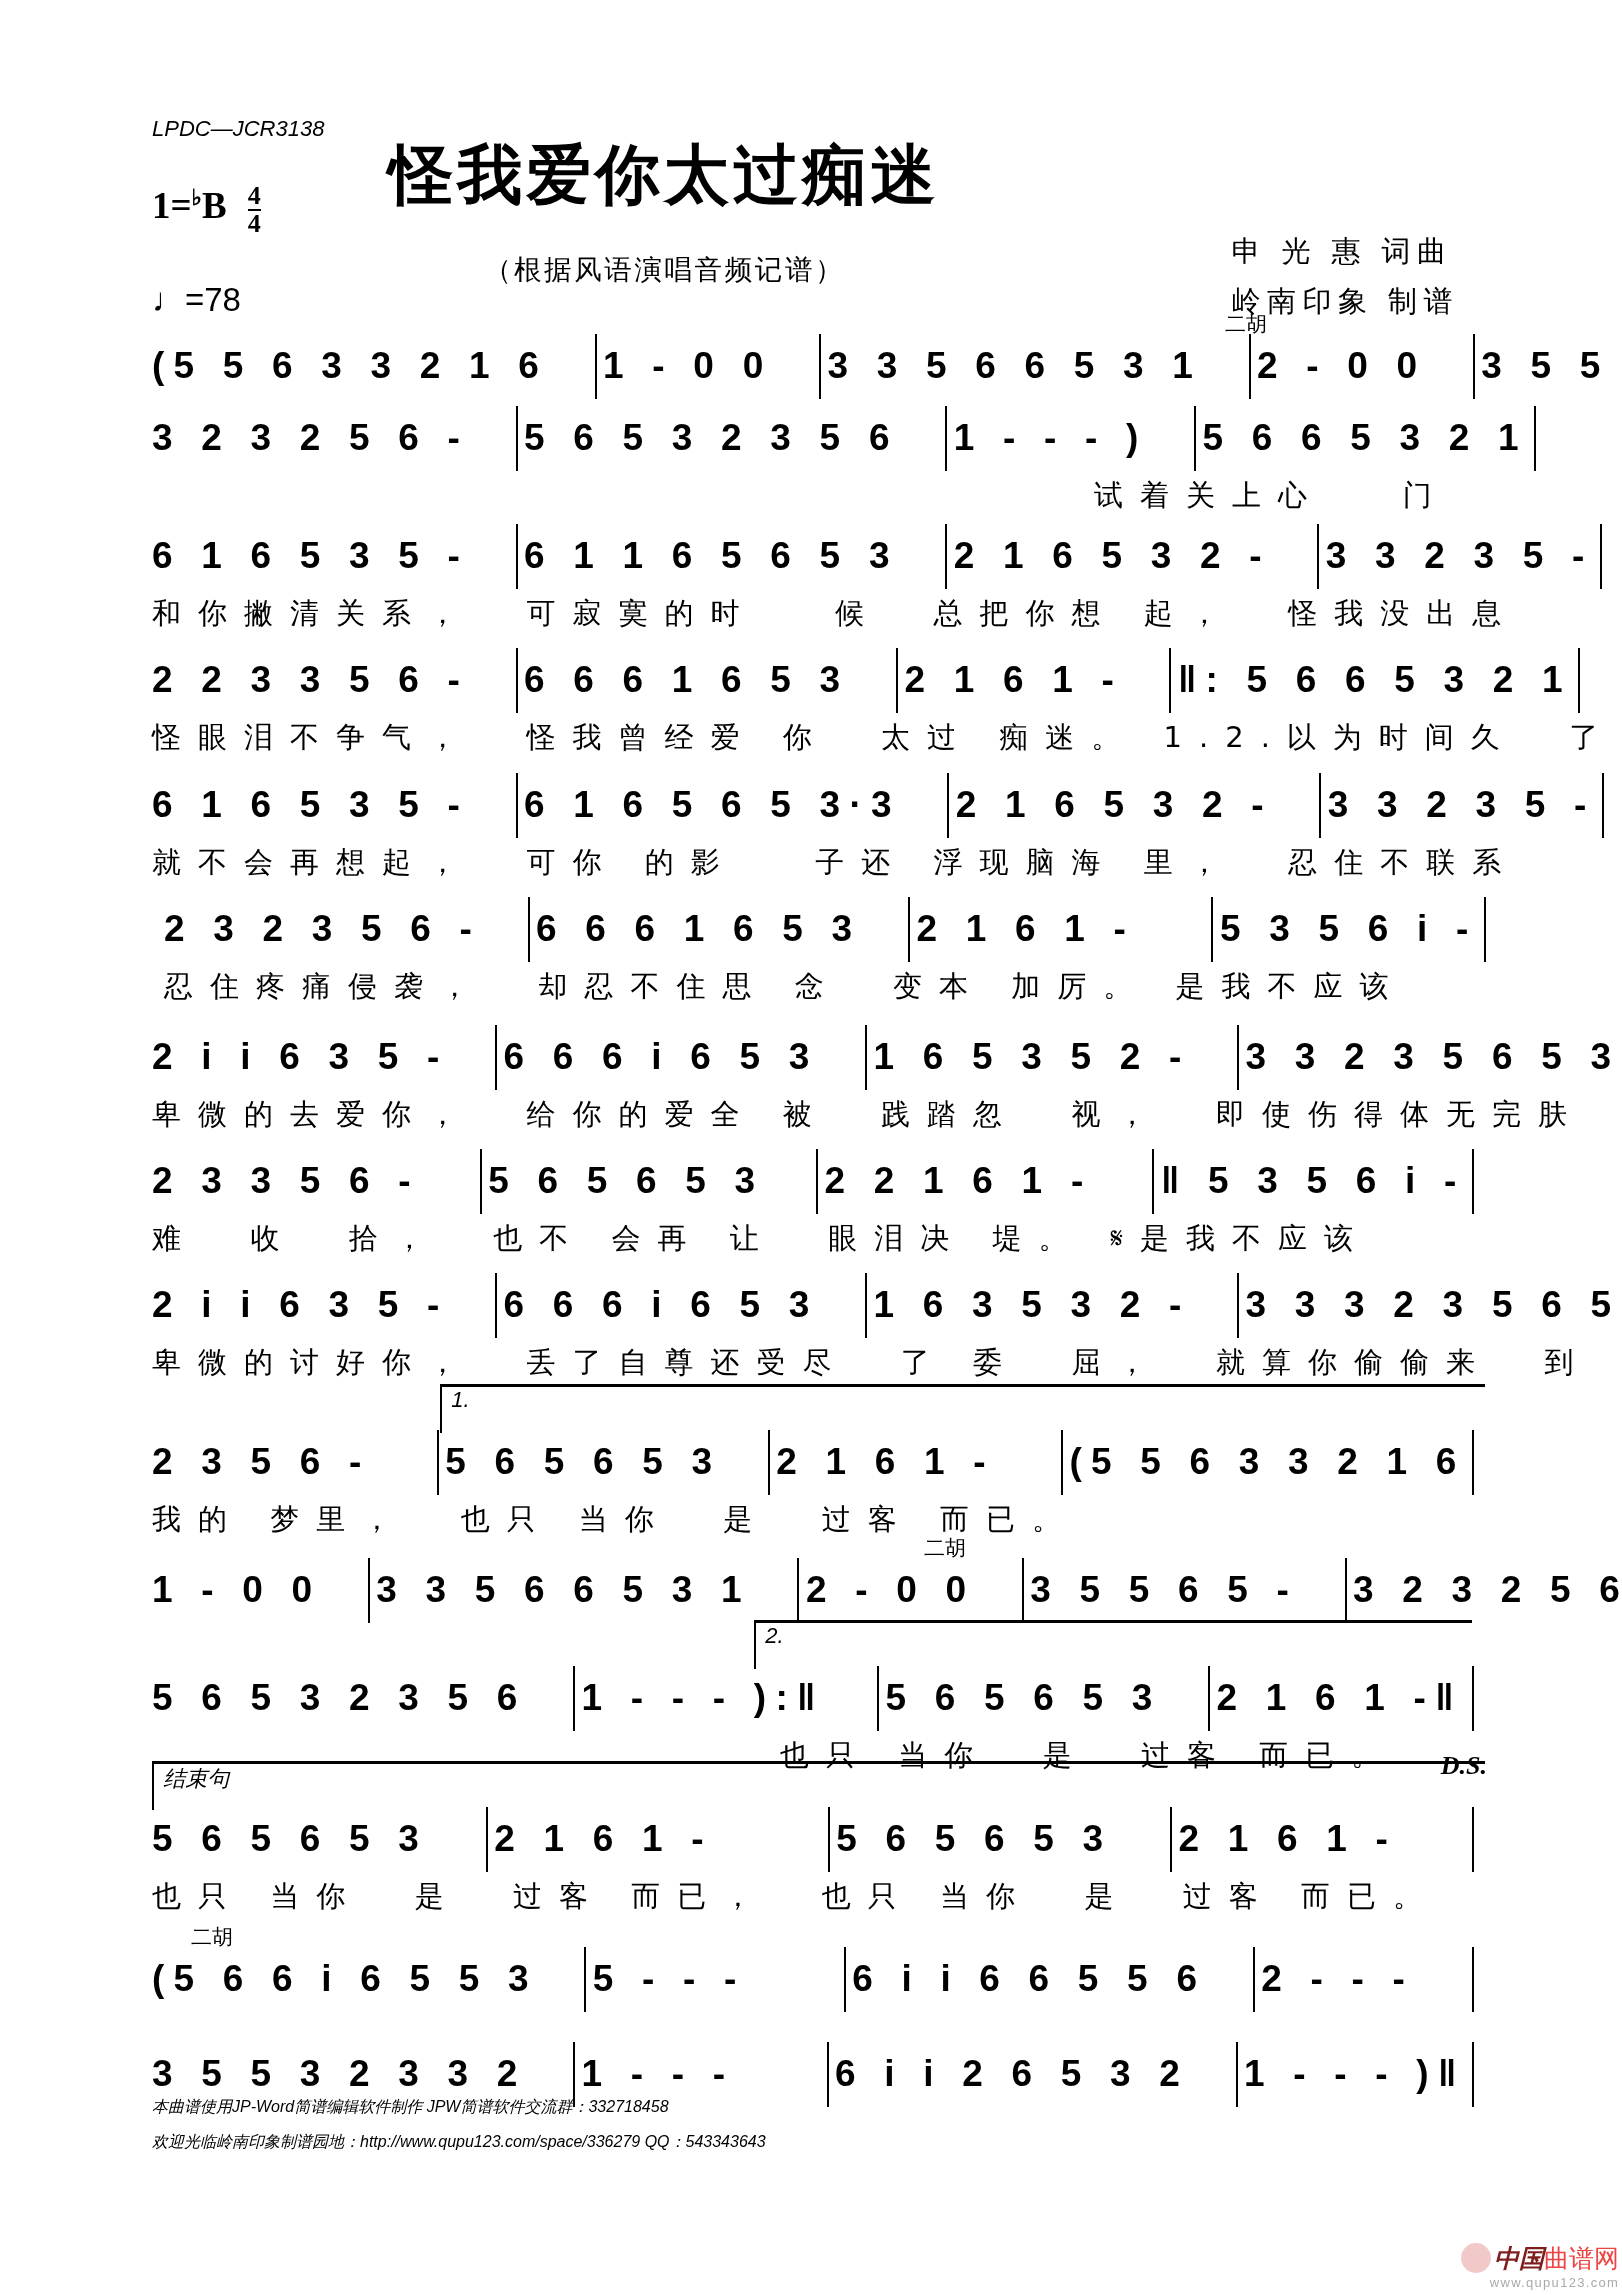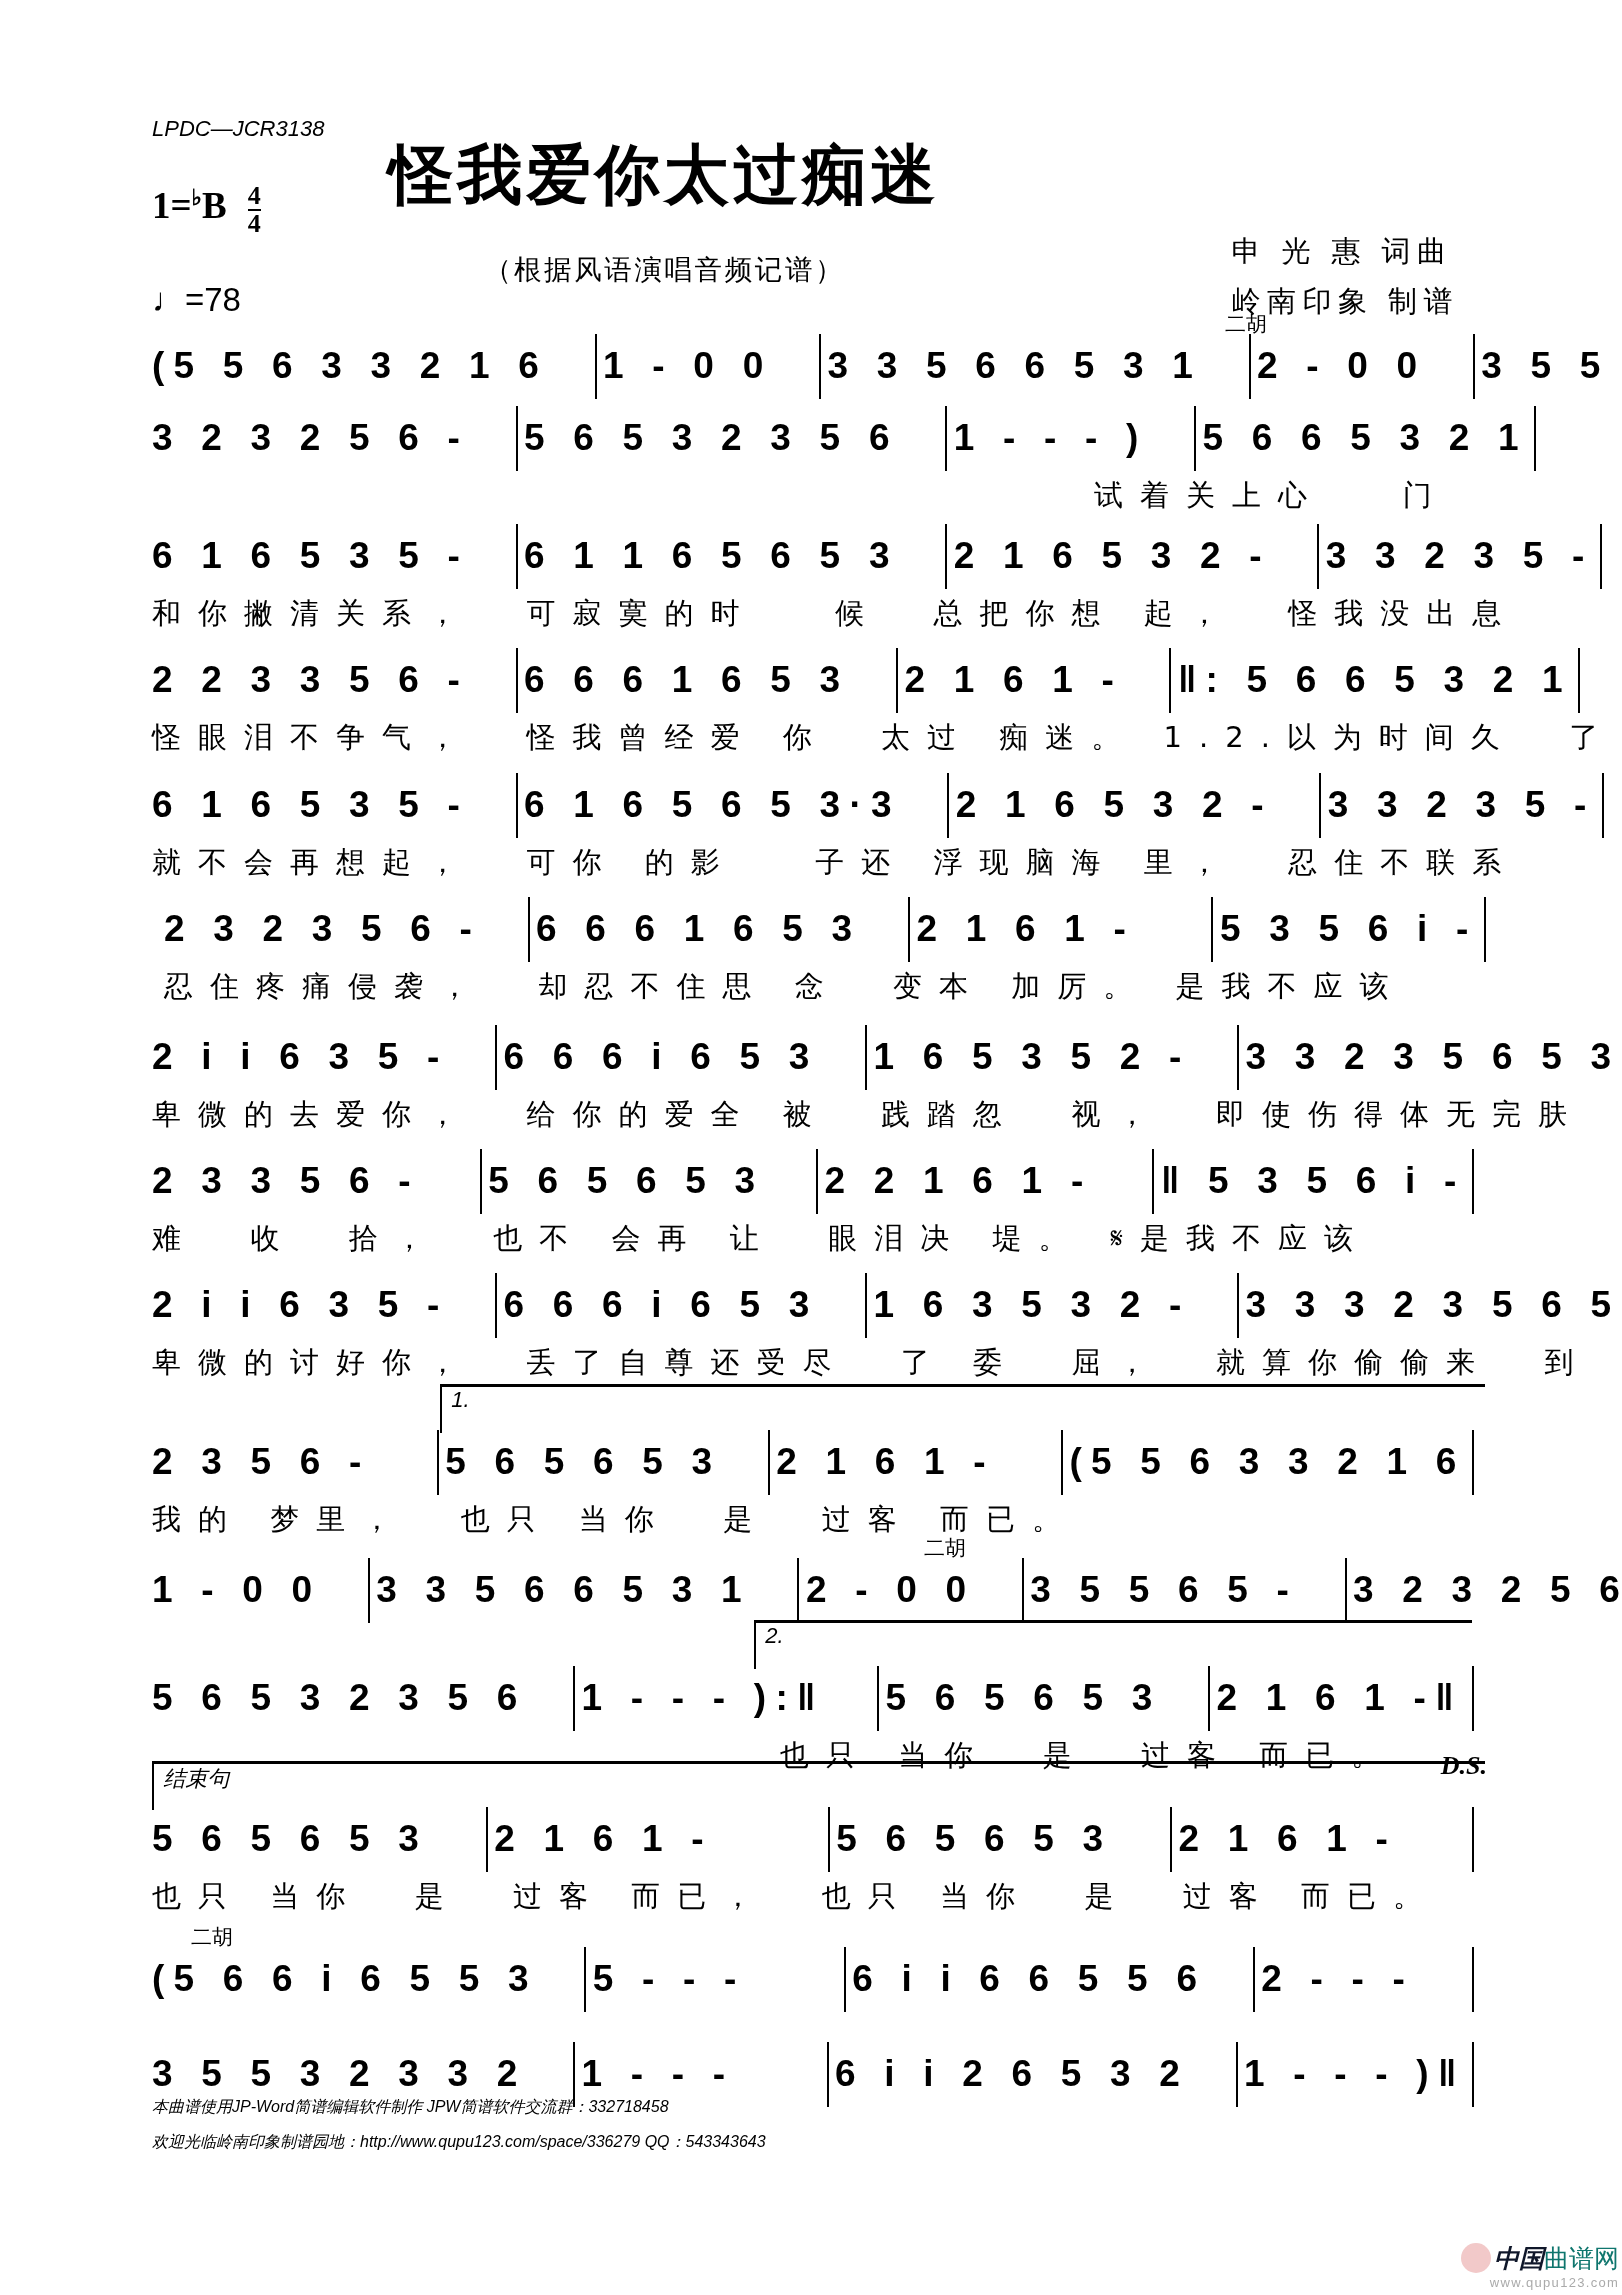--- a/index.html
+++ b/index.html
@@ -21,22 +21,22 @@
            letter-spacing:9.2px; height:52px; line-height:52px; display:flex; align-items:center;gap:40px; }
   .measure { display:flex; align-items:center; flex:1; padding:0 6.5px; border-left:2.6px solid #000; height:65px; }
   .measure.first { border-left:none; padding-left:0; }
   .measure.end { border-right:2.6px solid #000; }
   .lyrics { font-size:29px; letter-spacing:17px; white-space:pre; font-family:"DejaVu Sans", sans-serif; margin-top:11.8px; }
   .inst { font-size:21px; position:absolute; }
   .volta { position:absolute; border-top:3.3px solid #000; border-left:2px solid #000; height:46px; font-size:22px; font-style:italic; padding-left:9.2px; }
   .footer { left:152px; font-size:16px; font-style:italic; }
   .watermark { right:3.9px; bottom:5.2px; text-align:right; }
   .wm-logo { display:inline-block; width:30px; height:30px; border-radius:50%; background:#f2c9c9; vertical-align:middle; }
-  .wm-cn { font-size:25px; font-weight:bold; color:#0f172a; font-style:italic; vertical-align:middle; }
-  .wm-cn2 { font-size:25px; color:#0f766e; vertical-align:middle; font-family:"DejaVu Serif", serif; }
+  .wm-cn { font-size:25px; font-weight:bold; color:#7f1d1d; font-style:italic; vertical-align:middle; }
+  .wm-cn2 { font-size:25px; color:#ef4444; vertical-align:middle; font-family:"DejaVu Serif", serif; }
   .wm-url { font-size:13px; color:#aaa; letter-spacing:1.3px; }
 </style>
 </head>
 <body>
 
 <div class="abs code">LPDC—JCR3138</div>
 <div class="abs title">怪我爱你太过痴迷</div>
 <div class="abs key">
   <span>1=</span><span class="flat">♭</span><span>B</span>
   <span class="timesig">

